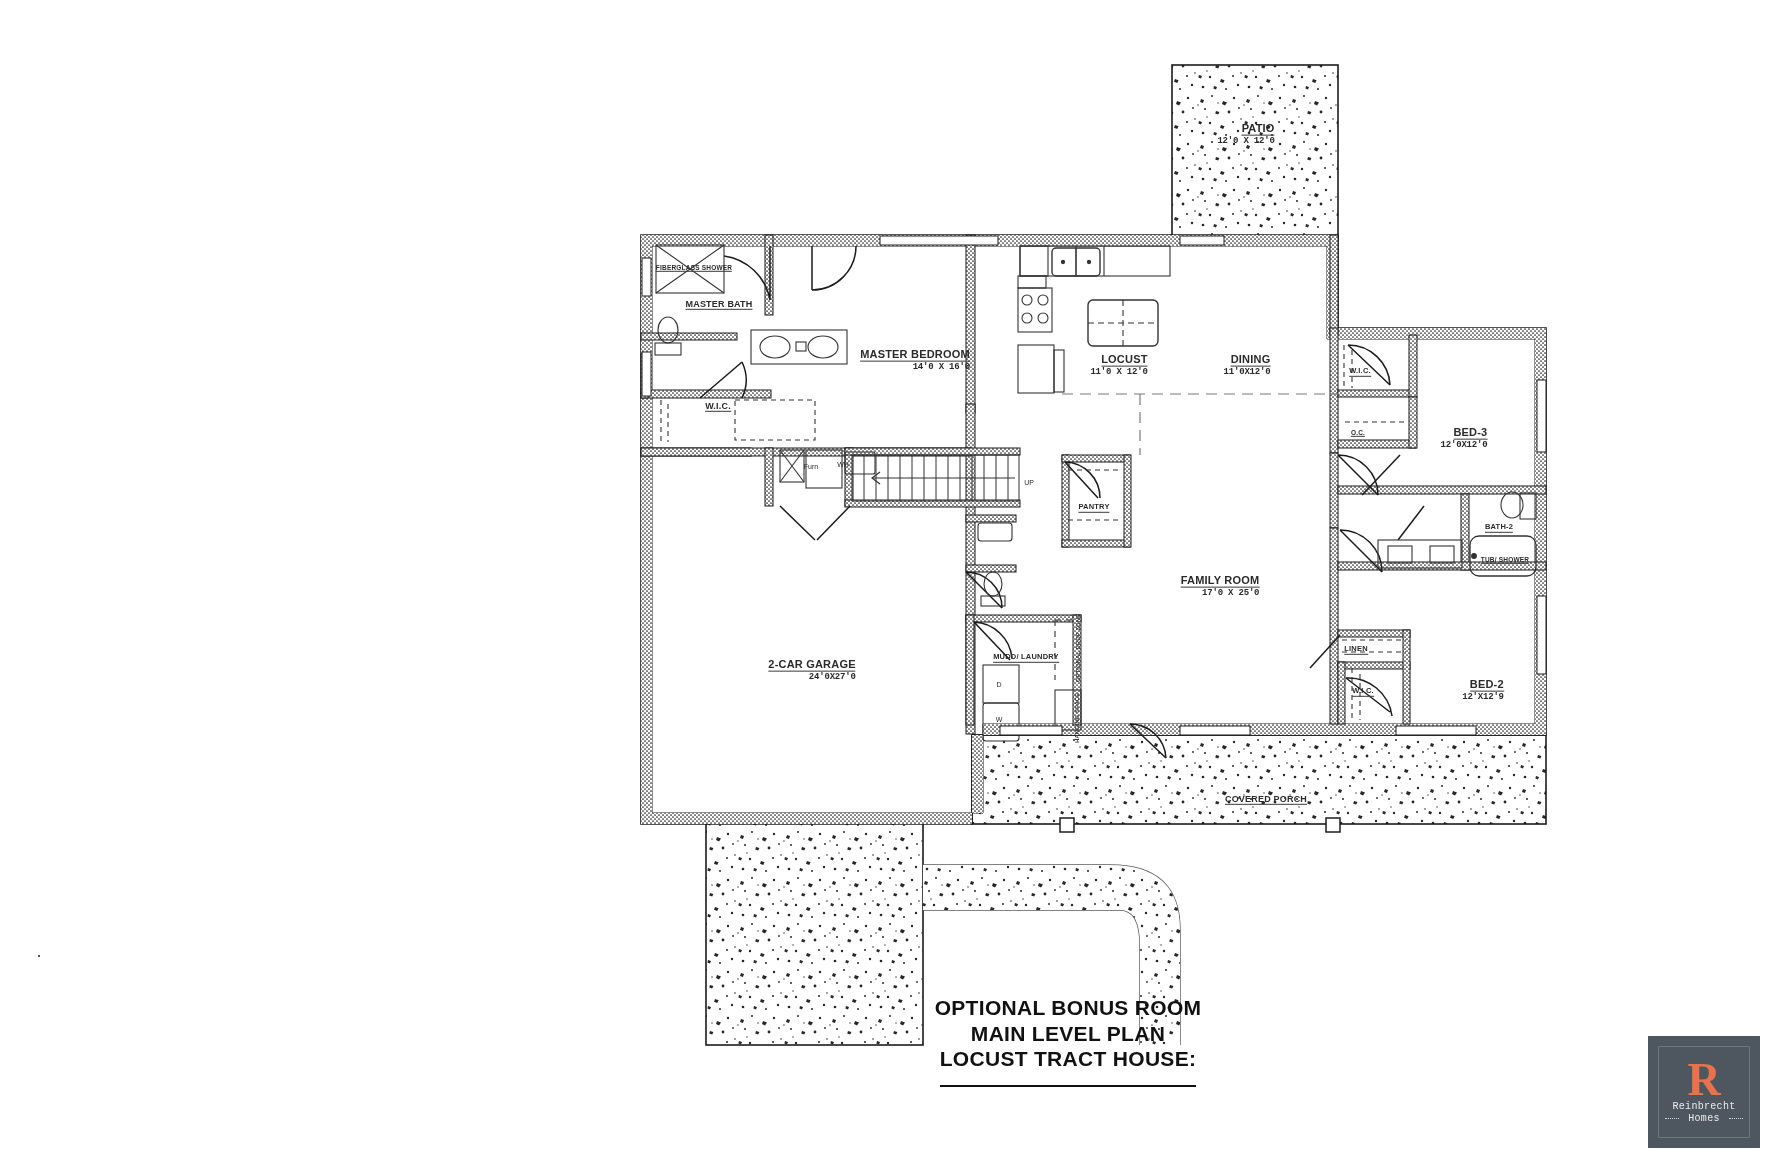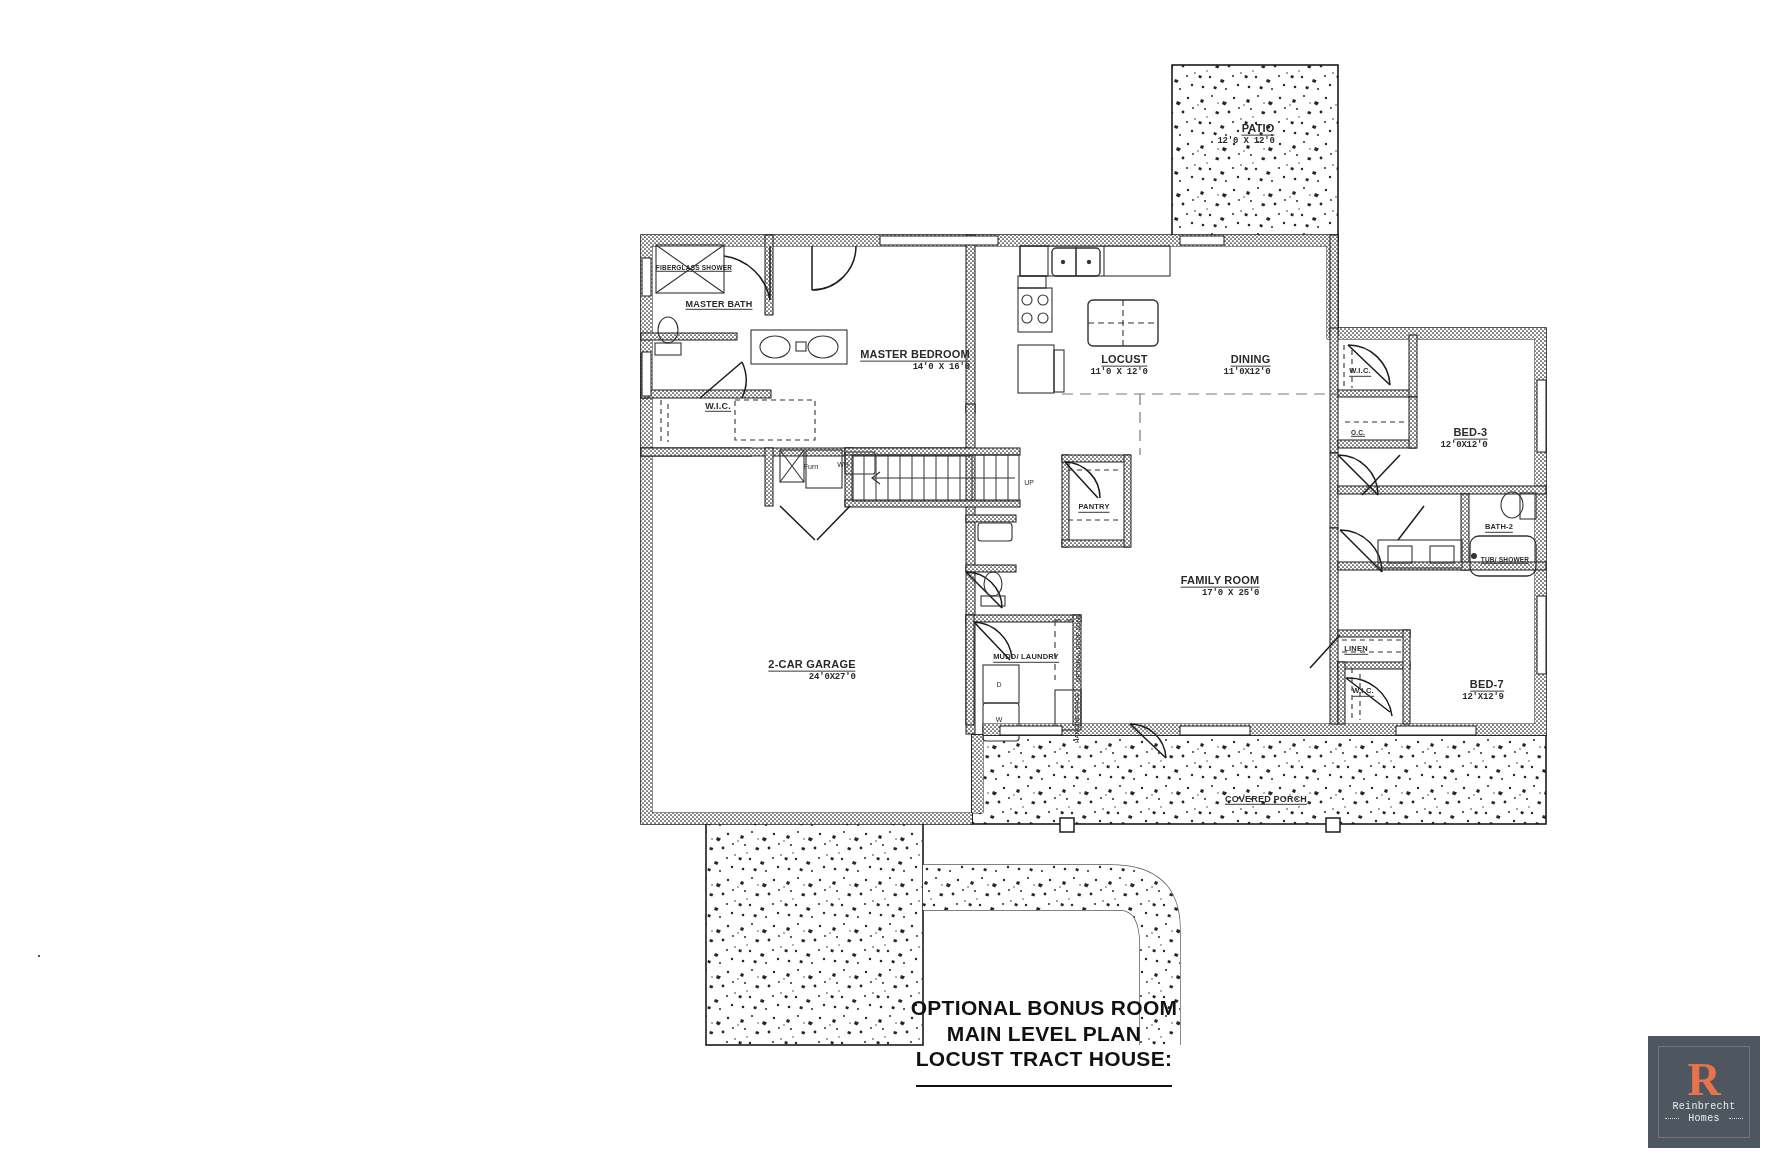--- a/index.html
+++ b/index.html
@@ -21,21 +21,21 @@
 
   .vlabel{position:absolute;transform-origin:center center;
           transform:translate(-50%,-50%) rotate(-90deg);
           font-size:6px;font-weight:700;color:#3a3a3a;white-space:nowrap;
           text-align:center;line-height:1.1;}
 
   .boxtxt{position:absolute;transform:translate(-50%,-50%);
           font-size:7px;font-weight:400;color:#2a2a2a;white-space:nowrap;}
 
   
-  #titleblock{position:absolute;left:1044px;top:995px;width:290px;
+  #titleblock{position:absolute;left:1068px;top:995px;width:290px;
               text-align:center;transform:translateX(-50%);}
   #titleblock div{font-size:21px;font-weight:700;letter-spacing:.3px;
                   line-height:1.22;color:#111;}
   #titleblock .ul{border-bottom:2px solid #111;display:inline-block;padding-bottom:13px;}
 
   
   #logo{position:absolute;left:1648px;top:1036px;width:112px;height:112px;
         background:#4e5760;display:flex;align-items:center;justify-content:center;}
   #logoInner{width:90px;height:90px;border:1px solid #6d757d;
              display:flex;flex-direction:column;align-items:center;justify-content:center;}
@@ -337,21 +337,21 @@
     <div class="rlabel sz12" style="left: 1247px; top: 363px;"><span class="nm">DINING</span><span class="dim">11'0X12'0</span></div>
     <div class="rlabel sz8" style="left: 1360px; top: 368px;"><span class="nm">W.I.C.</span></div>
     <div class="rlabel sz7" style="left: 1358px; top: 430px;"><span class="nm">O.C.</span></div>
     <div class="rlabel sz12" style="left: 1464px; top: 428px; margin-top: 8px;"><span class="nm">BED-3</span><span class="dim">12'0X12'0</span></div>
     <div class="rlabel sz8" style="left: 1499px; top: 524px;"><span class="nm">BATH-2</span></div>
     <div class="rlabel sz7" style="left: 1505px; top: 557px;"><span class="nm">TUB/ SHOWER</span></div>
     <div class="rlabel sz8" style="left: 1094px; top: 504px;"><span class="nm">PANTRY</span></div>
     <div class="rlabel sz12" style="left: 1220px; top: 584px;"><span class="nm">FAMILY ROOM</span><span class="dim">17'0 X 25'0</span></div>
     <div class="rlabel sz8" style="left: 1356px; top: 646px;"><span class="nm">LINEN</span></div>
     <div class="rlabel sz8" style="left: 1363px; top: 688px;"><span class="nm">W.I.C.</span></div>
-    <div class="rlabel sz12" style="left: 1483px; top: 688px;"><span class="nm">BED-7</span><span class="dim">12'X12'9</span></div>
+    <div class="rlabel sz12" style="left: 1483px; top: 688px;"><span class="nm">BED-2</span><span class="dim">12'X12'9</span></div>
     <div class="rlabel sz8" style="left: 1026px; top: 654px;"><span class="nm">MUDD/ LAUNDRY</span></div>
     <div class="rlabel sz12" style="left: 812px; top: 668px;"><span class="nm">2-CAR GARAGE</span><span class="dim">24'0X27'0</span></div>
     <div class="rlabel sz10" style="left: 1266px; top: 797px;"><span class="nm">COVERED PORCH</span></div>
     <div class="rlabel sz7" style="left: 694px; top: 265px;"><span class="nm">FIBERGLASS SHOWER</span></div>
     <div class="boxtxt" style="left: 811px; top: 466px;">Furn</div>
     <div class="boxtxt" style="left: 843px; top: 464px;">WH</div>
     <div class="boxtxt" style="left: 1029px; top: 482px;">UP</div>
     <div class="boxtxt" style="left: 999px; top: 684px;">D</div>
     <div class="boxtxt" style="left: 999px; top: 719px;">W</div>
     <div class="vlabel" style="left: 1078px; top: 648px;">OPTIONAL DROP ZONE</div>

